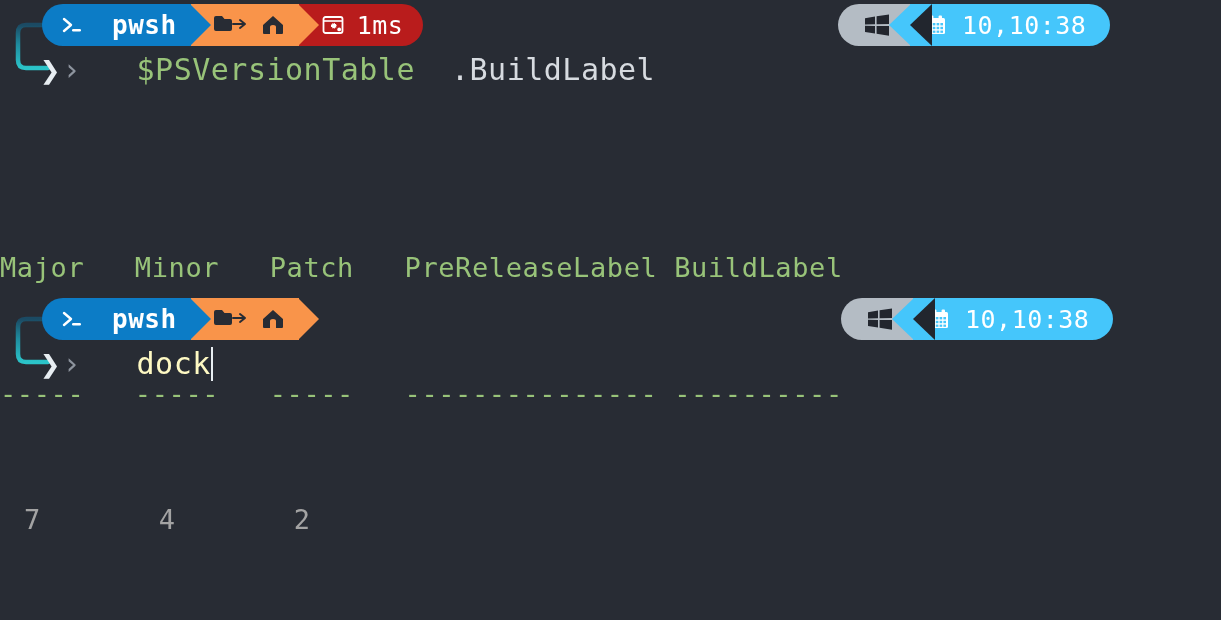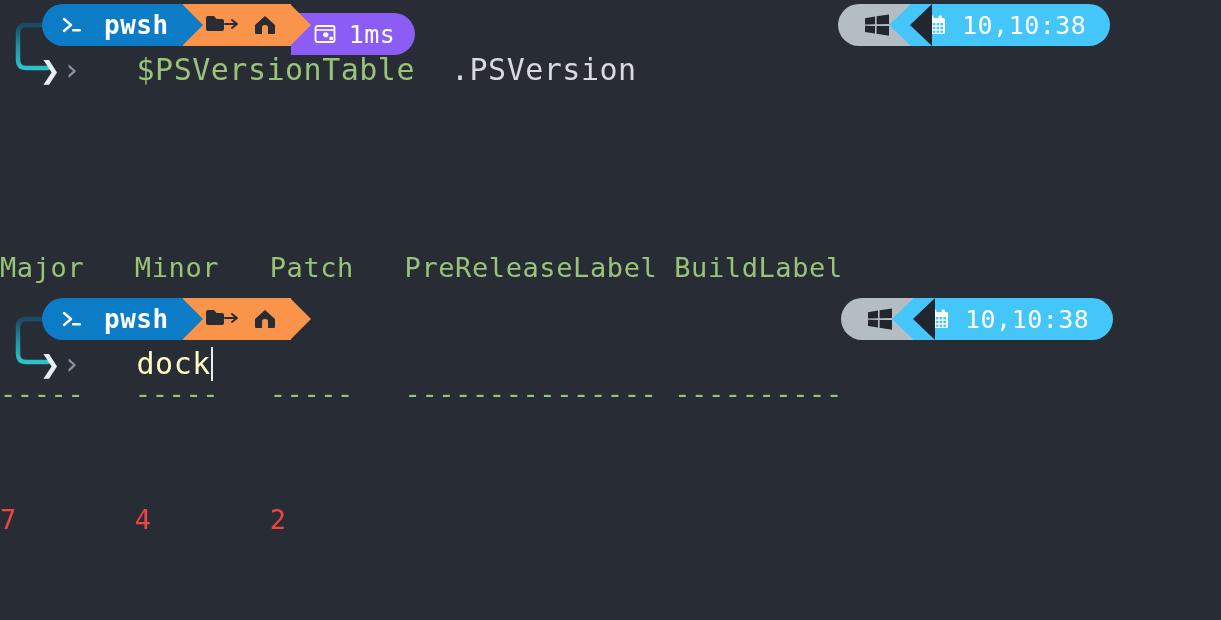--- a/index.html
+++ b/index.html
@@ -58,47 +58,46 @@
     position: relative;
     box-sizing: border-box;
   }
 
   .seg-shell {
     background: #0c7cc6;
     border-top-left-radius: 21px;
     border-bottom-left-radius: 21px;
     padding-left: 18px;
     padding-right: 14px;
-    gap: 20px;
+    gap: 28px;
     color: #ffffff;
   }
   .seg-shell .shell-name {
     font-size: 26px;
     font-weight: bold;
     letter-spacing: 0.5px;
     line-height: 1;
   }
 
   .seg-path {
     background: #f9944a;
     padding-left: 22px;
     padding-right: 14px;
     gap: 14px;
     color: #282c34;
   }
 
   .seg-time {
-    background: #8b5cf6;
+    background: #b91c1c;
     padding-left: 22px;
     padding-right: 20px;
     border-top-right-radius: 21px;
     border-bottom-right-radius: 21px;
     gap: 12px;
     color: #ffffff;
-    margin-top: 9px;
   }
   .seg-time .time-text {
     font-size: 25px;
     line-height: 1;
     letter-spacing: 0.5px;
   }
 
   
   .sep-r {
     position: absolute;
@@ -215,21 +214,21 @@
     position: absolute;
     left: 0;
     top: 126px;
     font-size: 27px;
     line-height: 42px;
     white-space: pre;
     letter-spacing: 0.6px;
   }
   .out-head  { color: #98c379; margin-top: 37px; }
   .out-rule  { color: #98c379; }
-  .out-value { color: #ef4444; }
+  .out-value { color: #a3a3a3; padding-left: 24px; }
 
   .icon-svg { display: block; }
 </style>
 </head>
 <body>
 
 <div class="terminal">
 
   <div class="prompt-block block-1">
 
@@ -341,21 +340,21 @@
           </svg>
         </span>
         <span class="clock-text">10,10:38</span>
       </div>
     </div>
 
     <div class="input-line">
       <span class="chev-thick">❯</span>
       <span class="chev-thin">›</span>
       <span class="cmd cmd-green">$PSVersionTable</span>
-      <span class="cmd cmd-white">.PSVersion</span>
+      <span class="cmd cmd-white">.BuildLabel</span>
     </div>
   </div>
 
   <div class="output">
     <div class="out-head">Major   Minor   Patch   PreReleaseLabel BuildLabel</div>
     <div class="out-rule">-----   -----   -----   --------------- ----------</div>
     <div class="out-value">7       4       2</div>
   </div>
 
   <div class="prompt-block block-2">

